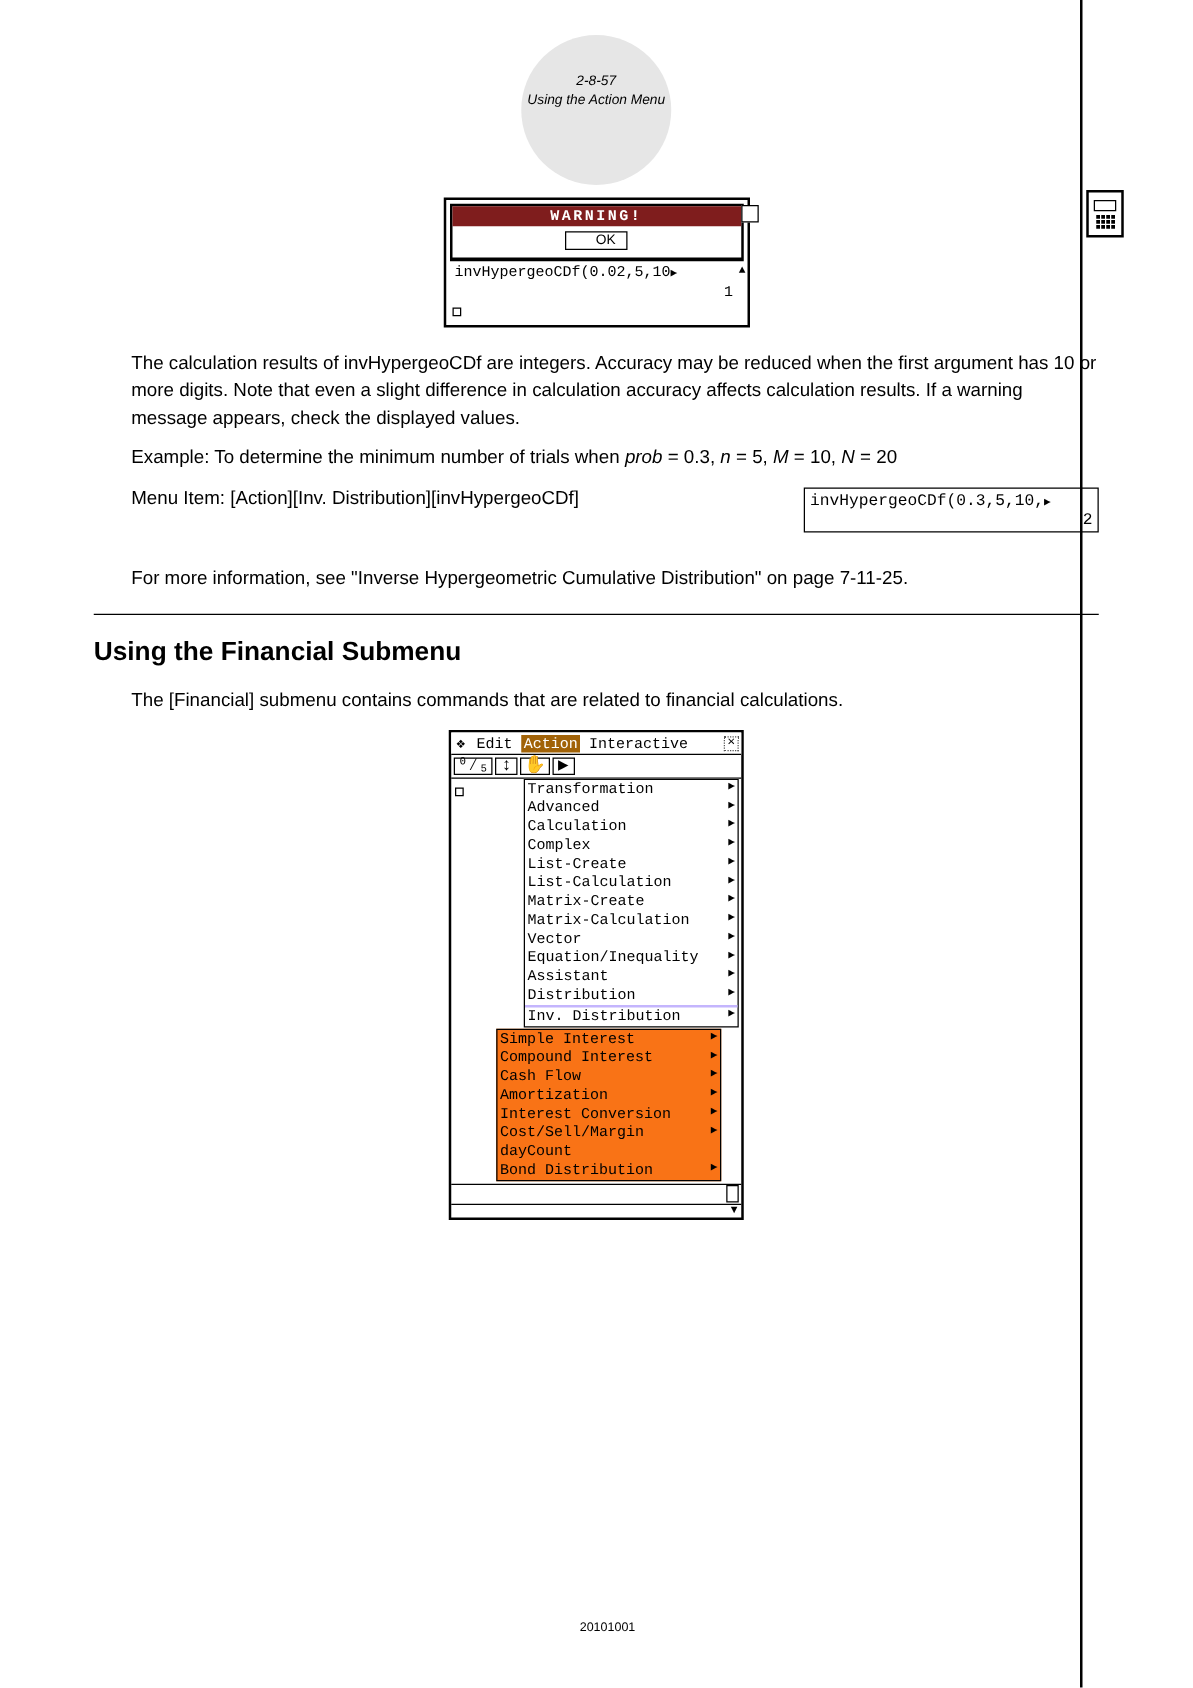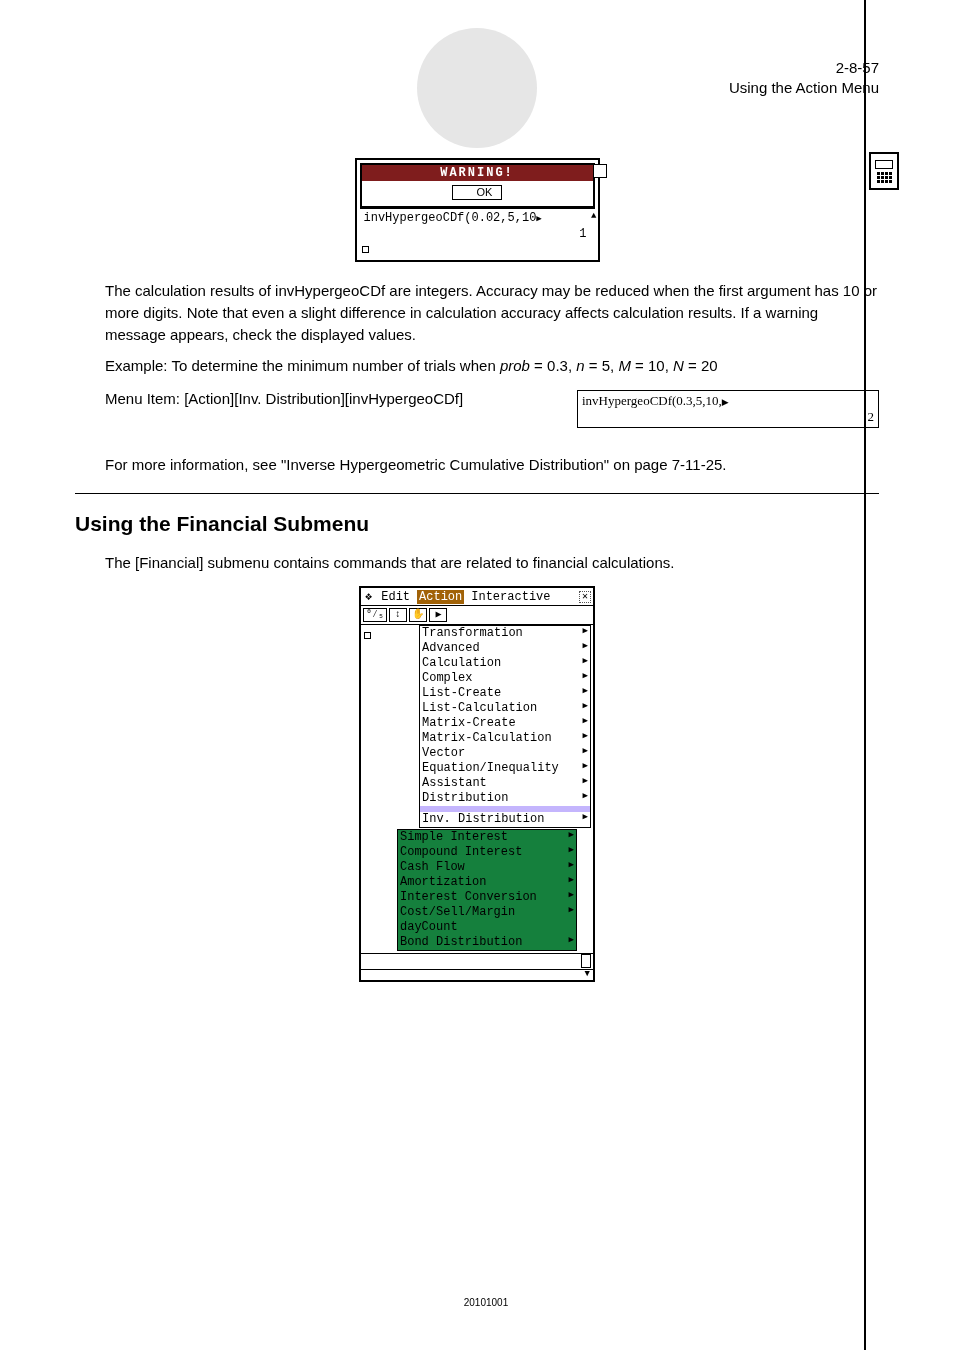--- a/index.html
+++ b/index.html
@@ -37,24 +37,24 @@
     transform: translateX(-50%);
     width: 120px;
     height: 120px;
     background: #e6e6e6;
     border-radius: 50%;
     z-index: 0;
   }
   .header-texts {
     position: relative;
     z-index: 1;
-    font-size: 15px;
+    font-style: italic;
+    font-size: 11px;
     padding-top: 30px;
     line-height: 1.35;
-    text-align: right;
   }
   .tab-icon {
     position: absolute;
     right: 55px;
     top: 152px;
     width: 30px;
     height: 38px;
     border: 2px solid #000;
     background: #fff;
     display: flex;
@@ -128,24 +128,24 @@
     margin: 0 3px;
   }
   .calc-line .scroll-tri { position:absolute; right:-2px; top:2px; font-size:9px;}
   .calc-result { text-align: right; padding: 0 8px 2px; margin: 0 3px;}
   .calc-cursor { margin: 0 3px 3px 3px; padding-left: 2px; height: 14px;}
   .para { margin: 0 0 12px 30px; line-height: 1.45; }
   .example-line { margin: 0 0 10px 30px; }
   .menu-row { margin: 16px 0 8px 30px; display:flex; align-items:flex-start; gap:3px;}
   .inline-calc {
     border: 1px solid #000;
-    font-family: Liberation Serif, serif;
+    font-family: Liberation Mono, monospace;
     font-size: 13px;
     padding: 2px 4px;
-    width: 302px;
+    width: 236px;
     margin-left:auto;
   }
   .inline-calc .r { text-align: right; }
   .info-line { margin: 28px 0 20px 30px; }
   .hr { border: none; border-top: 1px solid #000; margin: 10px 0 18px 0; }
   .h2 {
     font-size: 21px;
     font-weight: bold;
     font-family: Arial;
     margin: 0 0 16px 0;
@@ -164,39 +164,39 @@
     background: #fff;
     padding: 1px 2px;
     gap: 5px;
     border-bottom: 1px solid #000;
     font-family: "Courier New", monospace;
   }
   .menubar .mi { padding: 0 2px; }
   .menubar .sel { background: #a16207; color: #fff; }
   .menubar .x { margin-left: auto; border:1px dotted #555; width:12px; height:12px; font-size:10px; text-align:center; line-height:10px;}
   .toolbar2 { display:flex; gap:2px; padding:2px; border-bottom:1px solid #000;}
-  .toolbar2 span { border:1px solid #000; font-size:10px; padding:0 2px; min-width:18px; text-align:center; line-height:12px;}
+  .toolbar2 span { border:1px solid #000; font-size:14px; padding:0 2px; min-width:18px; text-align:center; line-height:12px;}
   .menu-panel {
     border: 1px solid #000;
     margin: 0 2px 2px 58px;
     background: #fff;
   }
   .menu-panel .row {
     padding: 0 2px;
     display: flex;
     justify-content: space-between;
     border-bottom: 0;
     font-size: 12px;
     line-height: 1.25;
   }
-  .menu-panel .divline { border-top: 6px solid #c4b5fd; }
+  .menu-panel .divline { border-top: 2px solid #c4b5fd; }
   .menu-panel2 {
     border: 1px solid #000;
     margin: -1px 16px 2px 36px;
-    background:#15803d;
+    background:#f97316;
   }
   .menu-panel2 .row { padding: 0 2px; display:flex; justify-content:space-between; font-size:12px; line-height:1.25;}
   .tri { font-size: 9px; }
   .scrollbar { position:relative; height:16px; border-top:1px solid #000;}
   .scrollbar .sb { position:absolute; right:2px; top:0; width:10px; height:14px; border:1px solid #000; background:#fff;}
   .scrolldn { height:11px; border-top:1px solid #000; text-align:right; padding-right:3px; font-size:9px; line-height:9px;}
   .footer {
     position: absolute;
     bottom: 42px;
     left: 0;

